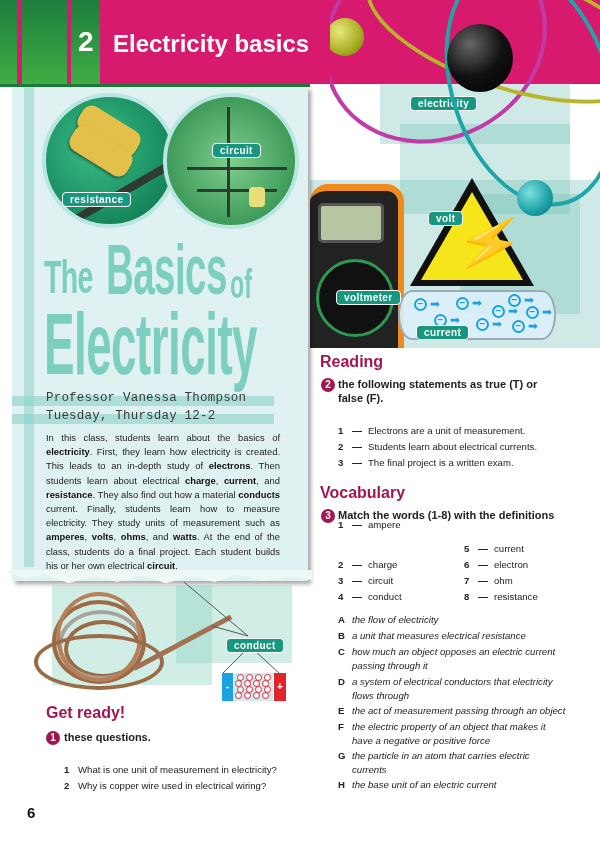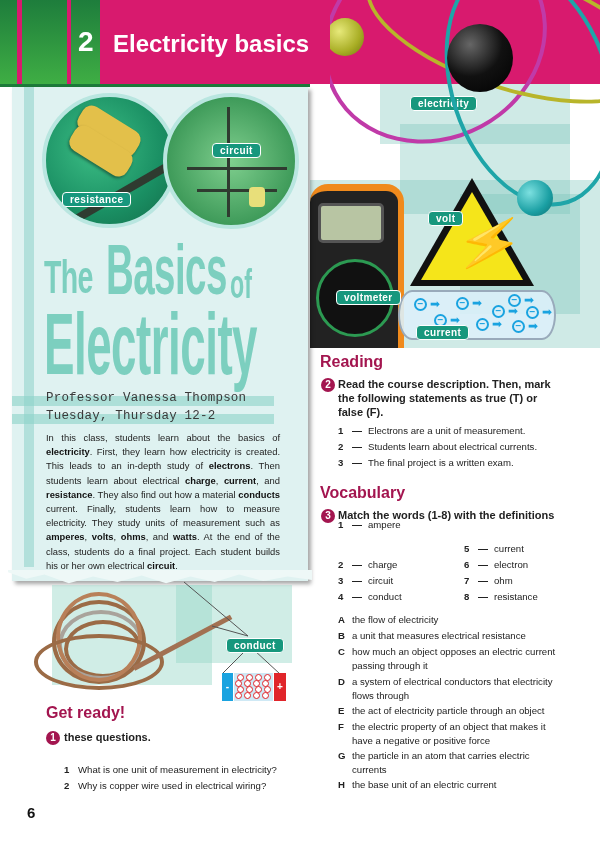--- a/index.html
+++ b/index.html
@@ -68,21 +68,21 @@
 
   
   .section-heading { position: absolute; font-size: 16px; font-weight: bold; color: #a3154f; }
   .ex-num { position: absolute; width: 14px; height: 14px; border-radius: 50%; background: #a3154f; color: #fff; font-size: 10px; font-weight: bold; text-align: center; line-height: 14px; }
   .ex-instr { position: absolute; font-size: 11px; font-weight: bold; color: #222; line-height: 14px; }
   .item { position: absolute; font-size: 9.6px; color: #222; white-space: nowrap; }
   .item .n { font-weight: bold; display: inline-block; width: 14px; }
   .item .blank { display: inline-block; width: 10px; border-bottom: 1px solid #222; margin-right: 6px; transform: translateY(-2px); }
   .def { position: absolute; font-size: 9.6px; color: #222; line-height: 13.5px; width: 260px; }
   .def .l { font-weight: bold; position: absolute; left: 0; top: 0; }
-  .def .t { display: block; margin-left: 14px; }
+  .def .t { display: block; margin-left: 14px; font-style: italic; }
 
   .page-number { position: absolute; left: 27px; top: 804px; font-size: 15px; font-weight: bold; color: #111; }
 </style>
 </head>
 <body>
 
 <div class="header-band"></div>
 <div class="green-strip gs1"></div>
 <div class="green-strip gs2"></div>
 <div class="green-strip gs3"></div>
@@ -219,21 +219,20 @@
 </div>
 <div class="item" style="left:64px; top:780px;">
   <span class="n">2</span><span>Why is copper wire used in electrical wiring?</span>
 </div>
 
 <div class="page-number">6</div>
 
 <div class="section-heading" style="left:320px; top:353px;">Reading</div>
 <div class="ex-num" style="left:321px; top:378px;">2</div>
 <div class="ex-instr" style="left:338px; top:377px;">
-  <div>Read the course description. Then, mark</div>
   <div>the following statements as true (T) or</div>
   <div>false (F).</div>
 </div>
 <div class="item" style="left:338px; top:425px;">
   <span class="n">1</span><span class="blank"></span><span>Electrons are a unit of measurement.</span>
 </div>
 <div class="item" style="left:338px; top:441px;">
   <span class="n">2</span><span class="blank"></span><span>Students learn about electrical currents.</span>
 </div>
 <div class="item" style="left:338px; top:457px;">
@@ -266,21 +265,21 @@
 <div class="def" style="left:338px; top:645px; width:220px;">
     <span class="l">C</span>
     <span class="t">how much an object opposes an electric current passing through it</span>
   </div>
 <div class="def" style="left:338px; top:675px; width:215px;">
     <span class="l">D</span>
     <span class="t">a system of electrical conductors that electricity flows through</span>
   </div>
 <div class="def" style="left:338px; top:704px;">
     <span class="l">E</span>
-    <span class="t">the act of electricity particle through an object</span>
+    <span class="t">the act of measurement passing through an object</span>
   </div>
 <div class="def" style="left:338px; top:720px; width:230px;">
     <span class="l">F</span>
     <span class="t">the electric property of an object that makes it have a negative or positive force</span>
   </div>
 <div class="def" style="left:338px; top:749px; width:200px;">
     <span class="l">G</span>
     <span class="t">the particle in an atom that carries electric currents</span>
   </div>
 <div class="def" style="left:338px; top:778px;">

